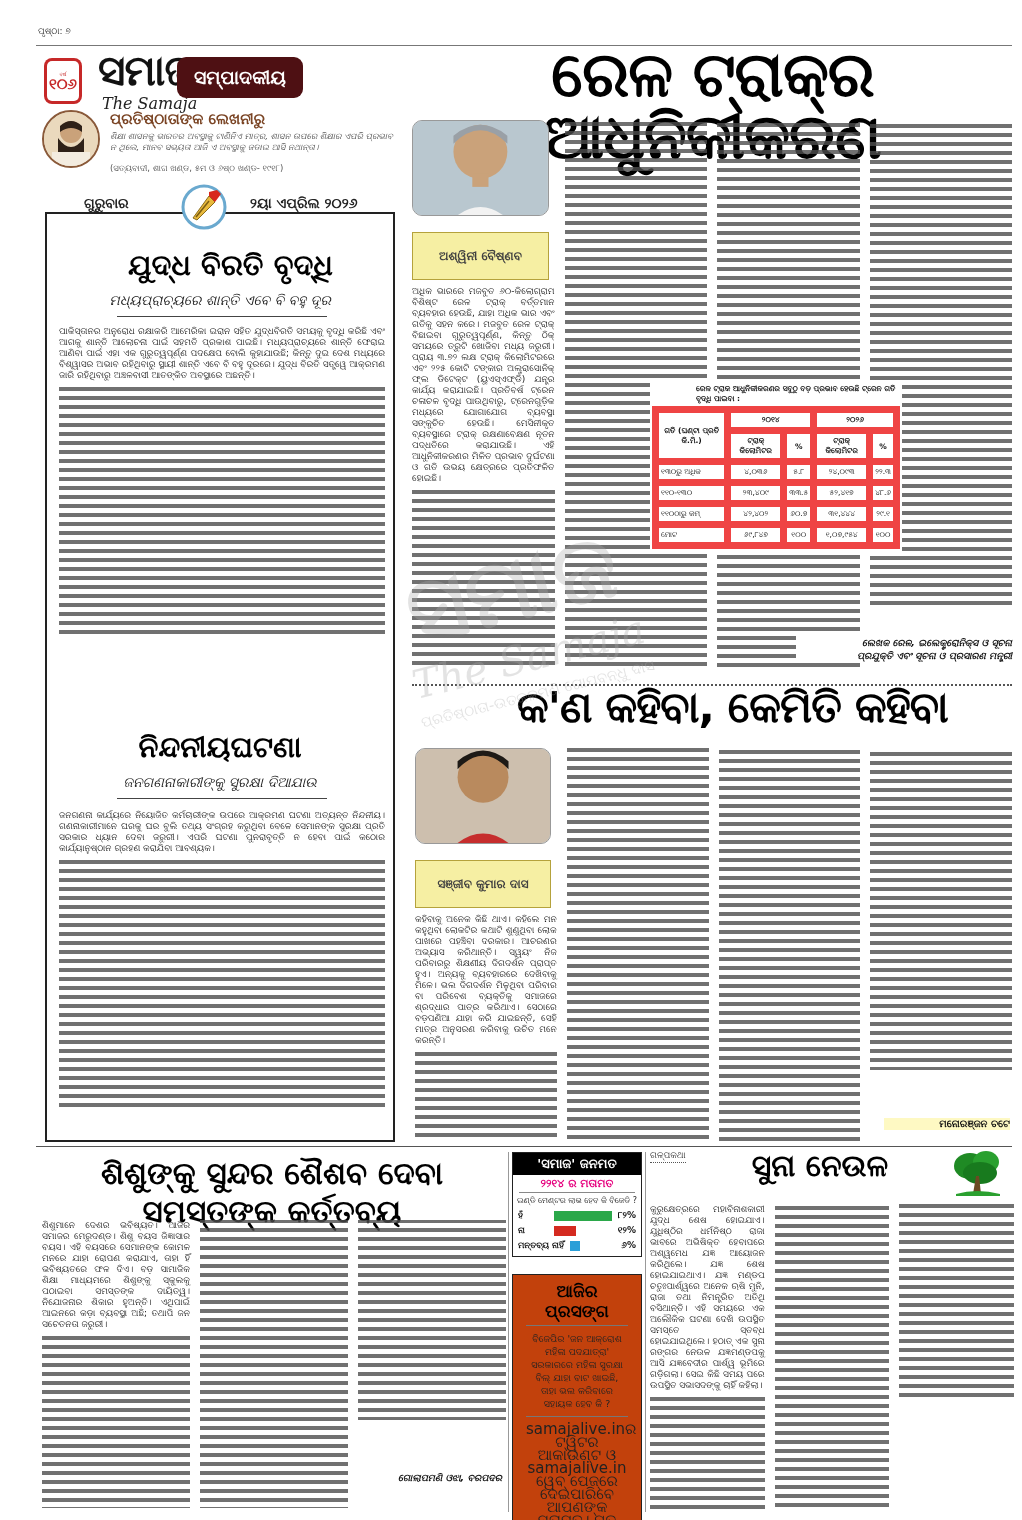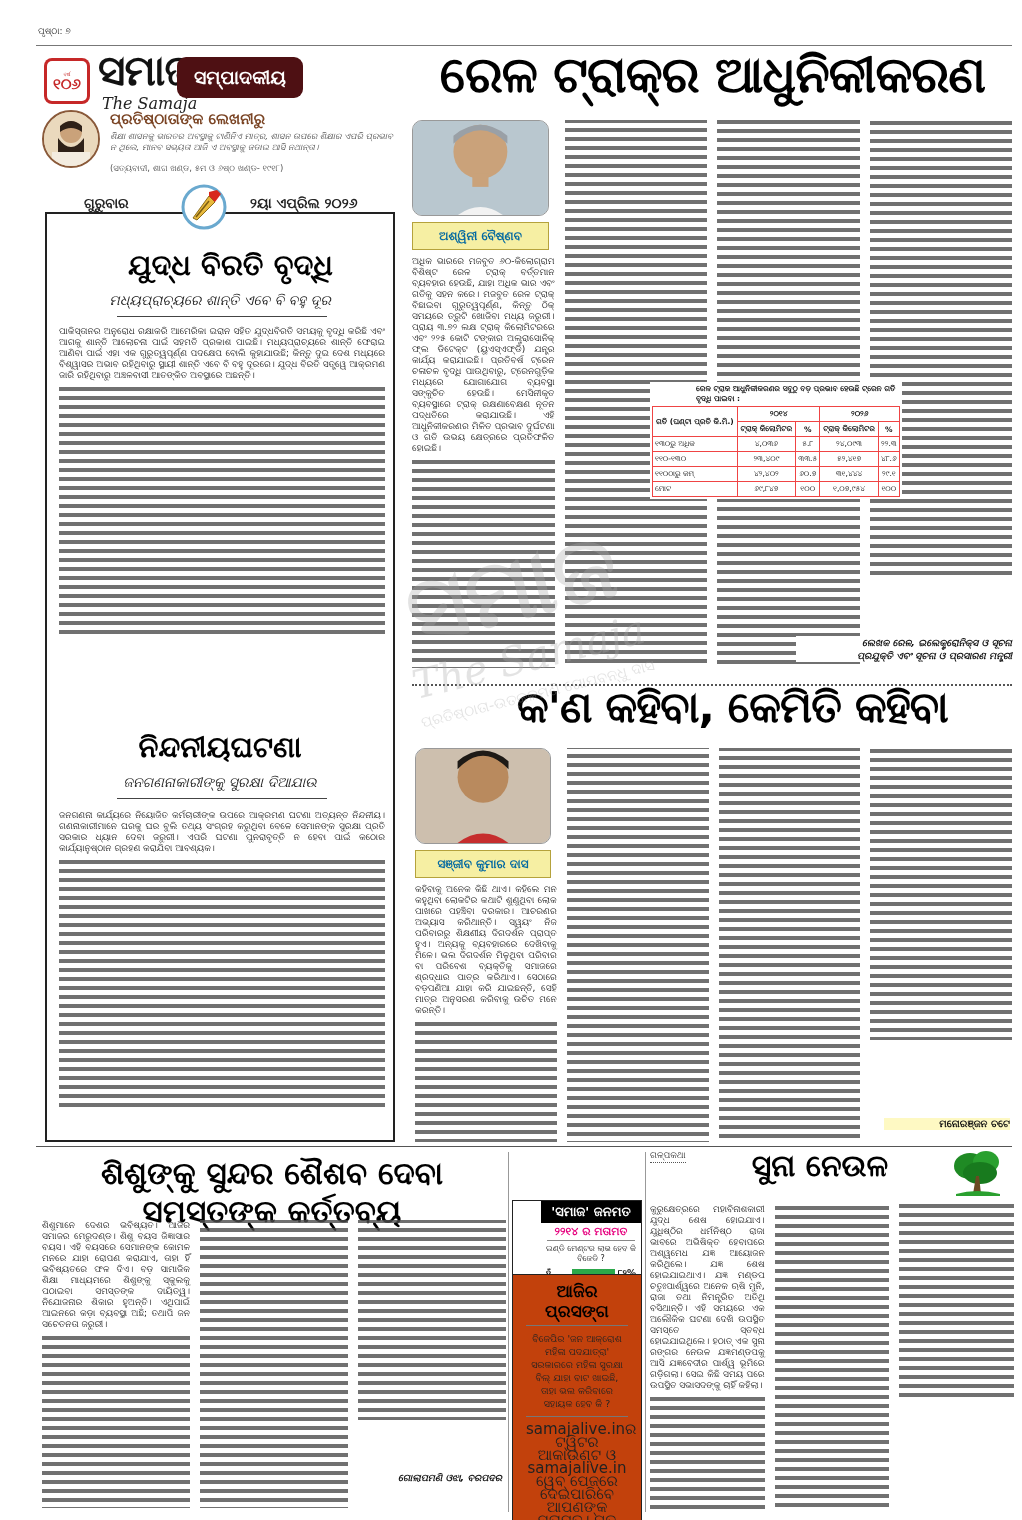--- a/index.html
+++ b/index.html
@@ -5,21 +5,21 @@
   * { margin:0; padding:0; box-sizing:border-box; }
   html,body { background:#e8e8e8; }
   body { font-family:"DejaVu Sans", sans-serif; }
   .page { position:relative; width:1022px; height:1520px; background:#fff; margin:0 auto; overflow:hidden; color:#1a1a1a; }
   .abs { position:absolute; }
   .z { z-index:1; }
 
   
   .top-rule { left:36px; top:45px; width:976px; height:0; border-top:1px solid #777; }
   .page-label { left:38px; top:26px; font-size:9px; color:#333; }
-  .badge { left:44px; top:58px; width:46px; height:46px; background:#c62828; border-radius:8px; padding:3px; }
+  .badge { left:44px; top:58px; width:38px; height:46px; background:#c62828; border-radius:8px; padding:3px; }
   .badge-inner { width:100%; height:100%; background:#fff; border-radius:5px; display:flex; flex-direction:column; align-items:center; justify-content:center; color:#c62828; }
   .badge-num { font-size:15px; font-weight:bold; line-height:15px; }
   .badge-tiny { font-size:5px; line-height:6px; }
   .logo-main { left:98px; top:48px; font-size:42px; font-weight:bold; letter-spacing:-1px; color:#111; line-height:46px; }
   .logo-script { left:102px; top:94px; font-family:"DejaVu Serif", serif; font-style:italic; font-size:16px; color:#222; }
   .section-banner { left:177px; top:57px; width:126px; height:41px; background:#4e1013; color:#fff; border-radius:9px; display:flex; align-items:center; justify-content:center; font-size:19px; font-weight:bold; }
   .founder-photo { left:42px; top:110px; width:58px; height:58px; border-radius:50%; border:2px solid #8a5a3a; overflow:hidden; background:#e8d9c2; }
   .founder-kicker { left:110px; top:110px; font-size:15px; font-weight:bold; color:#7a4424; }
   .founder-quote { left:110px; top:131px; width:286px; font-size:8.5px; line-height:11px; color:#555;font-style:italic; }
   .founder-source { left:110px; top:163px; font-size:8.5px; color:#555; }
@@ -34,46 +34,46 @@
   .ed-rule { position:absolute; left:70px; width:210px; border-top:1px solid #444; }
   .ed-body { position:absolute; left:12px; width:326px; font-size:9px; line-height:11px; text-align:justify; color:#222; overflow:hidden; }
 
   
   .excerpt { font-size:9px; line-height:11px; text-align:justify; color:#222; }
   .greek { width:100%; background-image:repeating-linear-gradient(#4d4d4d 0px, #4d4d4d 4px, transparent 4px, transparent 9px); opacity:.8; }
   .cols-4 { column-count:4; column-gap:10px; column-fill:auto; overflow:hidden; }
   .cols-3 { column-count:3; column-gap:10px; column-fill:auto; overflow:hidden; }
 
   
-  .lead-headline { left:413px; top:44px; width:599px; text-align:center; font-size:50px; line-height:62px; font-weight:bold; color:#000; letter-spacing:-1px; }
+  .lead-headline { left:413px; top:44px; width:599px; text-align:center; font-size:62px; line-height:62px; font-weight:bold; color:#000; letter-spacing:-1px; }
   .lead-body { left:412px; top:120px; width:600px; height:548px; }
   .figure { width:96%; margin-bottom:6px; break-inside:avoid; }
   .figure .ph { width:100%; height:96px; border:1px solid #999; border-radius:10px; overflow:hidden; background:#cfd8dc; }
-  .name-plate { margin-top:6px; background:#f6efa3; border:1px solid #b5a23c; text-align:center; font-size:12px; font-weight:bold; padding:6px 0; color:#0369a1; }
+  .name-plate { margin-top:16px; background:#f6efa3; border:1px solid #b5a23c; text-align:center; font-size:12px; font-weight:bold; padding:16px 0; color:#404040; }
   .speed-table { left:650px; top:382px; width:252px; background:#fff; z-index:2; padding:2px; }
   .speed-table .cap { font-size:7.5px; font-weight:bold; color:#111; margin-bottom:2px;padding-left:44px; }
   .speed-table table { width:100%; border-collapse:collapse; }
-  .speed-table th, .speed-table td { border:1px solid #ef4444; font-size:7.5px; padding:2px 2px; text-align:center; color:#111; }
+  .speed-table th, .speed-table td { border:7px solid #ef4444; font-size:7.5px; padding:2px 2px; text-align:center; color:#111; }
   .speed-table td.lbl { text-align:left; }
   .lead-sign { left:796px; top:636px; width:216px; background:#fff; z-index:2; text-align:right; font-size:9.5px; font-weight:bold; font-style:italic; line-height:13px; color:#111; }
   .dotted-rule { border-top:2px dotted #555; height:0; }
 
   
   .op-headline { left:450px; top:680px; width:565px; text-align:center; font-size:43px; line-height:54px; font-weight:bold; color:#000; letter-spacing:-1px; z-index:1; }
   .op-body { left:415px; top:748px; width:597px; height:394px; }
   .op-sign { left:884px; top:1118px; width:126px; background:#fef9c3; z-index:2; text-align:right; font-size:10px; font-weight:bold; color:#111; }
 
   
   .band-rule { left:36px; top:1146px; width:976px; border-top:1px solid #555; height:0; }
   .vr { width:0; border-left:1px solid #999; top:1152px; height:360px; }
   .child-headline { left:38px; top:1154px; width:468px; text-align:center; font-size:31px; line-height:38px; font-weight:bold; color:#000; }
   .child-body { left:42px; top:1220px; width:464px; height:288px; }
   .child-byline { left:350px; top:1472px; width:152px; background:#fff; z-index:2; text-align:right; font-size:9.5px; font-weight:bold; font-style:italic; color:#111; }
 
-  .poll-box { left:512px; top:1200px; width:130px; border:1.5px solid #222; background:#fff;padding-left:28px; }
+  .poll-box { left:512px; top:1152px; width:130px; border:1.5px solid #222; background:#fff; }
   .poll-title { background:#000; color:#fff; text-align:center; font-size:13px; font-weight:bold; padding:3px 0; }
   .poll-sub { color:#e6007e; text-align:center; font-size:11px; font-weight:bold; padding:2px 0; border-bottom:1px solid #888; margin:0 6px; }
   .poll-q { font-size:8px; text-align:center; color:#222; padding:3px 3px 2px; }
   .poll-row { display:flex; align-items:center; padding:2px 5px; }
   .poll-lbl { width:36px; font-size:8.5px; font-weight:bold; color:#111; }
   .poll-bar { height:10px; margin-right:3px; }
   .poll-pct { margin-left:auto; font-size:9px; font-weight:bold; color:#111; }
 
   .topic-box { left:512px; top:1274px; width:130px; border:1.5px solid #222; background:#c2410c; padding:6px 13px; }
   .topic-title { text-align:center; font-size:17px; font-weight:bold; color:#000; border-bottom:1px solid #777; padding-bottom:4px; }

